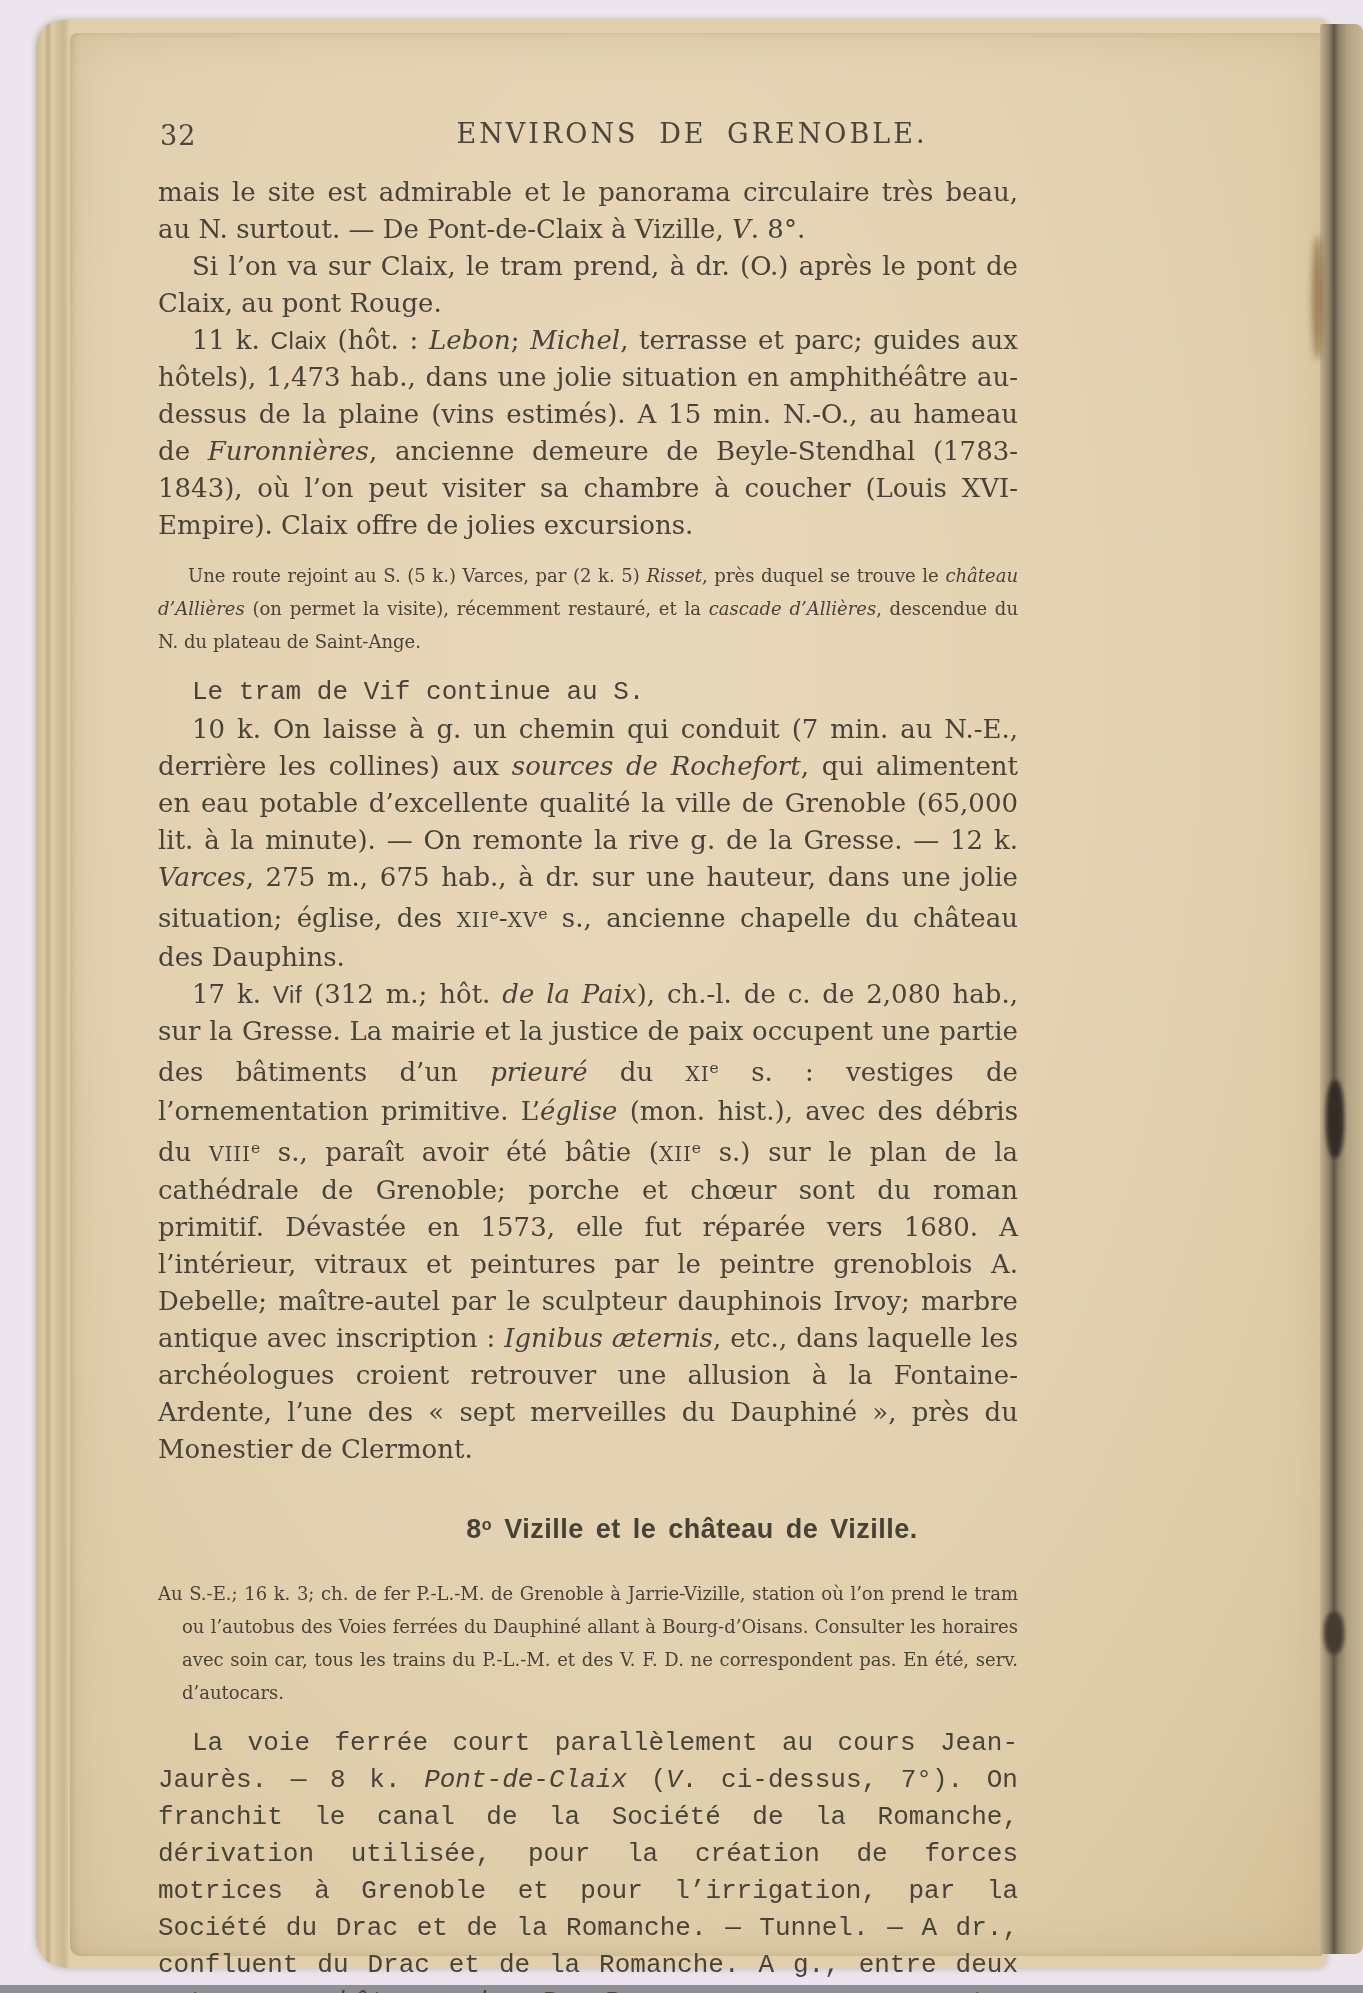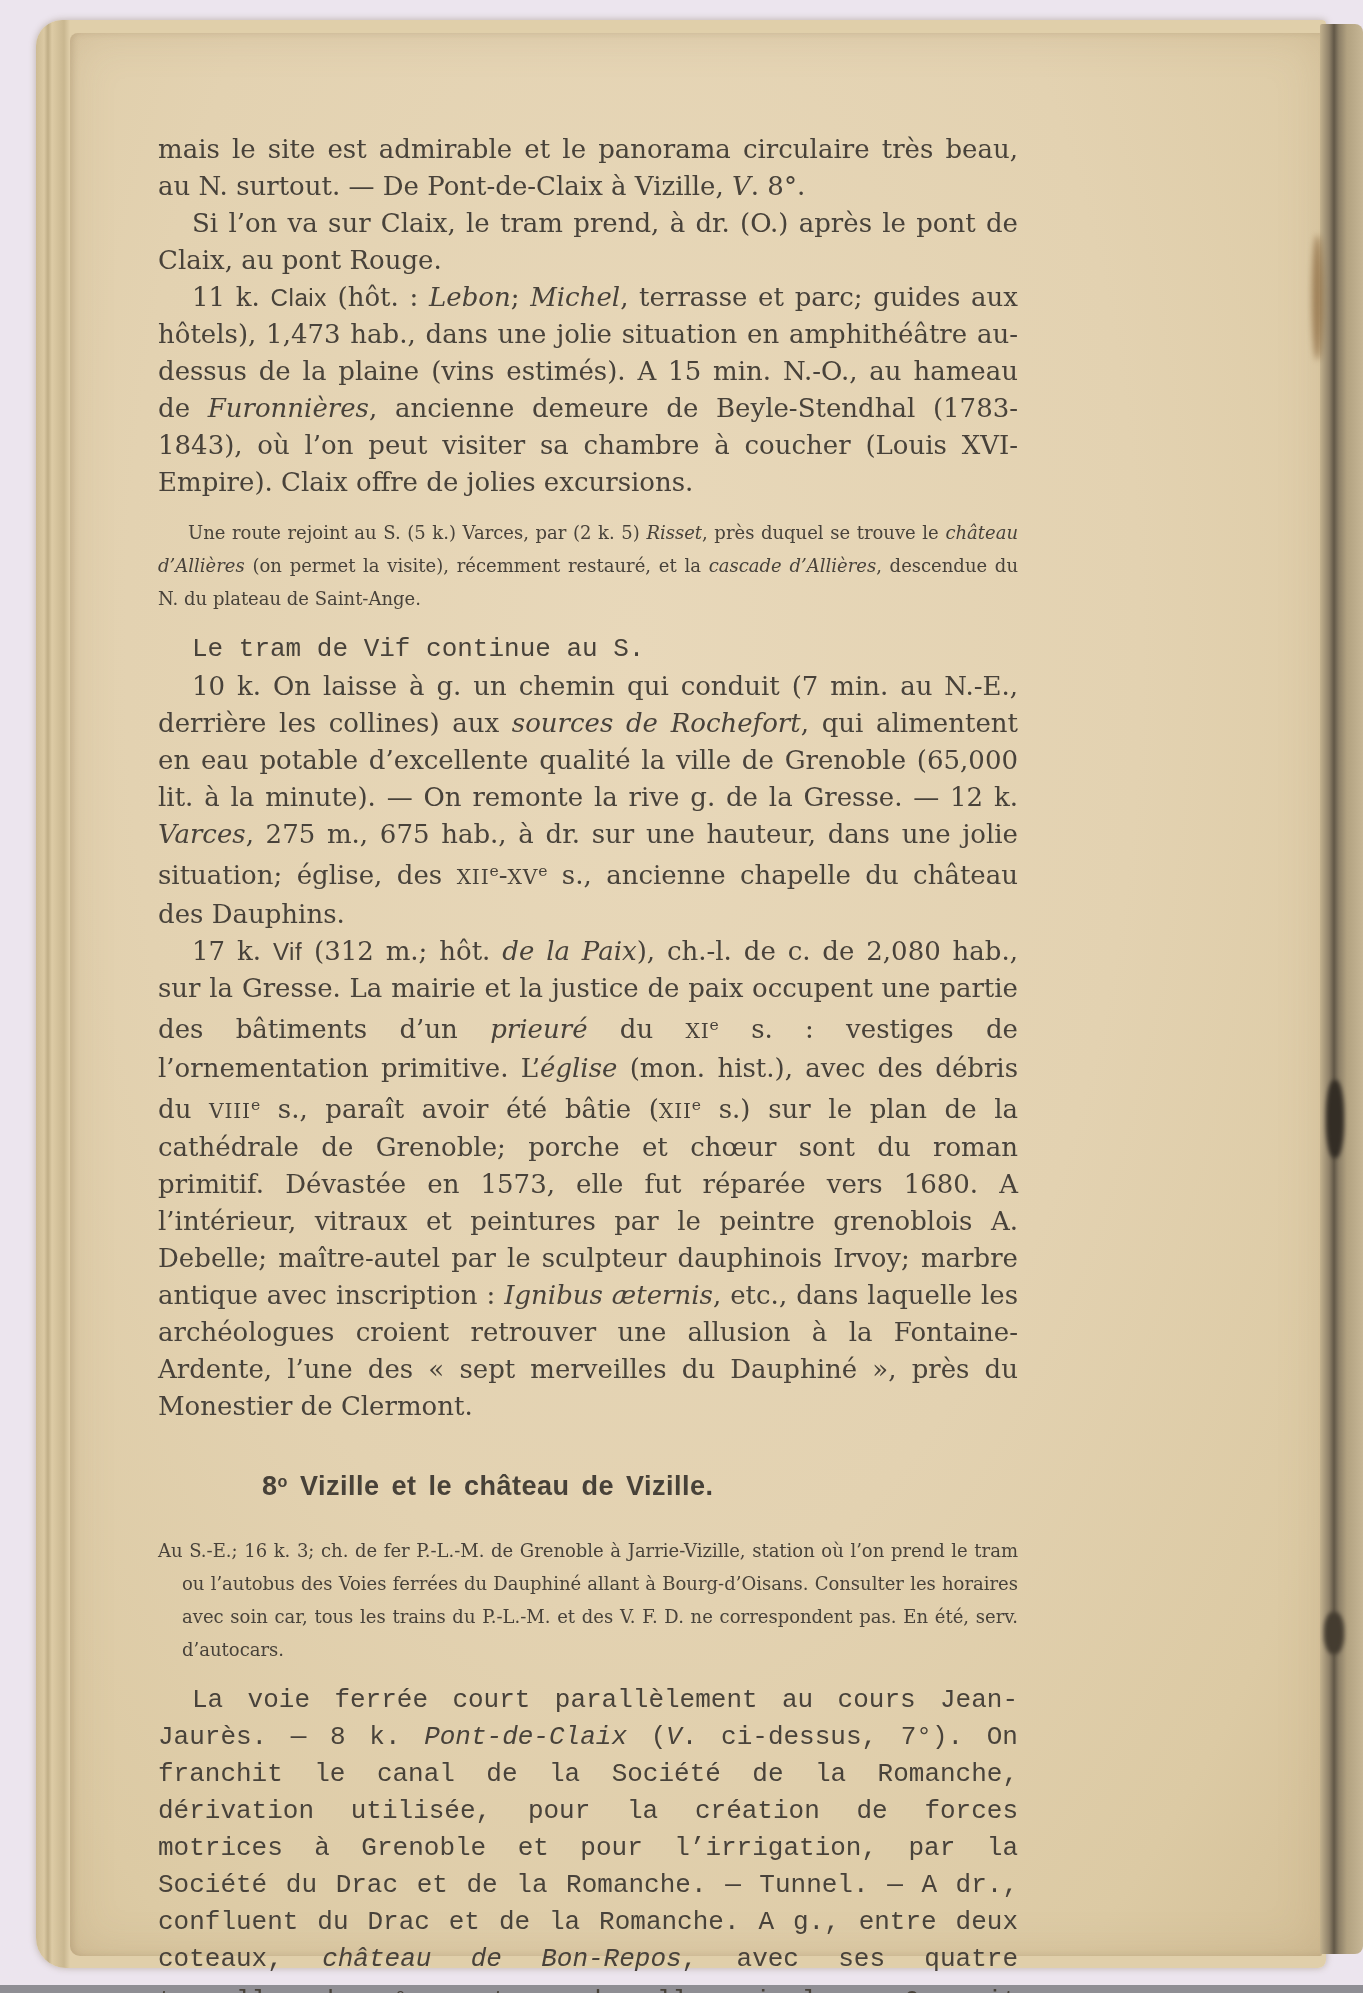--- a/index.html
+++ b/index.html
@@ -50,40 +50,44 @@
 
   p{margin:0;}
   p.body{font-size:26px;line-height:37px;text-align:justify;text-indent:34px;}
   p.noindent{text-indent:0;margin-top:13px;}
   p.mt{margin-top:16px;font-family:Liberation Mono, monospace;}
   p.small{font-size:18px;line-height:33px;text-align:justify;text-indent:30px;margin:15px 0 13px;}
   p.small.hanging{text-indent:-24px;padding-left:24px;margin:0 0 12px;}
   p.heading{
     font-family:"Liberation Sans","DejaVu Sans",sans-serif;font-weight:bold;
     font-size:27px;letter-spacing:0.5px;word-spacing:4px;color:#474138;
-    position:relative;left:104px;
+    text-align:center;position:relative;left:104px;
     margin:46px 0 32px;
   }
   span.i{font-style:italic;}
   span.b{font-family:"Liberation Sans","DejaVu Sans",sans-serif;font-weight:normal;font-size:0.93em;letter-spacing:0.5px;}
   span.sc{font-size:0.78em;letter-spacing:0.8px;}
   span.sup{font-size:0.6em;vertical-align:0.5em;}
 </style>
 </head>
 <body>
 
 <div class="abs page-stack"></div>
 <div class="abs page"></div>
 <div class="abs gutter"></div>
 <div class="abs stain"></div>
 <div class="abs blot1"></div>
 <div class="abs blot2"></div>
 <div class="abs photo-edge-bottom"></div>
 
 <div class="text-flow">
+  <div class="running-header">
+    <span class="page-number">32</span>
+    <span class="running-title">ENVIRONS DE GRENOBLE.</span>
+  </div>
   <div id="paragraphs">
       <p class="body noindent"><span>mais le site est admirable et le panorama circulaire très beau, au N. surtout. — De Pont-de-Claix à Vizille, </span><span class="i">V</span><span>. 8°.</span></p>
       <p class="body"><span>Si l’on va sur Claix, le tram prend, à dr. (O.) après le pont de Claix, au pont Rouge.</span></p>
       <p class="body"><span>11 k. </span><span class="b">Claix</span><span> (hôt. : </span><span class="i">Lebon</span><span>; </span><span class="i">Michel</span><span>, terrasse et parc; guides aux hôtels), 1,473 hab., dans une jolie situation en amphithéâtre au-dessus de la plaine (vins estimés). A 15 min. N.-O., au hameau de </span><span class="i">Furonnières</span><span>, ancienne demeure de Beyle-Stendhal (1783-1843), où l’on peut visiter sa chambre à coucher (Louis XVI-Empire). Claix offre de jolies excursions.</span></p>
       <p class="small"><span>Une route rejoint au S. (5 k.) Varces, par (2 k. 5) </span><span class="i">Risset</span><span>, près duquel se trouve le </span><span class="i">château d’Allières</span><span> (on permet la visite), récemment restauré, et la </span><span class="i">cascade d’Allières</span><span>, descendue du N. du plateau de Saint-Ange.</span></p>
       <p class="body mt"><span>Le tram de Vif continue au S.</span></p>
       <p class="body"><span>10 k. On laisse à g. un chemin qui conduit (7 min. au N.-E., derrière les collines) aux </span><span class="i">sources de Rochefort</span><span>, qui alimentent en eau potable d’excellente qualité la ville de Grenoble (65,000 lit. à la minute). — On remonte la rive g. de la Gresse. — 12 k. </span><span class="i">Varces</span><span>, 275 m., 675 hab., à dr. sur une hauteur, dans une jolie situation; église, des </span><span class="sc">XII</span><span class="sup">e</span><span>-</span><span class="sc">XV</span><span class="sup">e</span><span> s., ancienne chapelle du château des Dauphins.</span></p>
       <p class="body"><span>17 k. </span><span class="b">Vif</span><span> (312 m.; hôt. </span><span class="i">de la Paix</span><span>), ch.-l. de c. de 2,080 hab., sur la Gresse. La mairie et la justice de paix occupent une partie des bâtiments d’un </span><span class="i">prieuré</span><span> du </span><span class="sc">XI</span><span class="sup">e</span><span> s. : vestiges de l’ornementation primitive. L’</span><span class="i">église</span><span> (mon. hist.), avec des débris du </span><span class="sc">VIII</span><span class="sup">e</span><span> s., paraît avoir été bâtie (</span><span class="sc">XII</span><span class="sup">e</span><span> s.) sur le plan de la cathédrale de Grenoble; porche et chœur sont du roman primitif. Dévastée en 1573, elle fut réparée vers 1680. A l’intérieur, vitraux et peintures par le peintre grenoblois A. Debelle; maître-autel par le sculpteur dauphinois Irvoy; marbre antique avec inscription : </span><span class="i">Ignibus æternis</span><span>, etc., dans laquelle les archéologues croient retrouver une allusion à la Fontaine-Ardente, l’une des « sept merveilles du Dauphiné », près du Monestier de Clermont.</span></p>
       <p class="heading"><span>8</span><span class="sup">o</span><span> Vizille et le château de Vizille.</span></p>
       <p class="small hanging"><span>Au S.-E.; 16 k. 3; ch. de fer P.-L.-M. de Grenoble à Jarrie-Vizille, station où l’on prend le tram ou l’autobus des Voies ferrées du Dauphiné allant à Bourg-d’Oisans. Consulter les horaires avec soin car, tous les trains du P.-L.-M. et des V. F. D. ne correspondent pas. En été, serv. d’autocars.</span></p>

